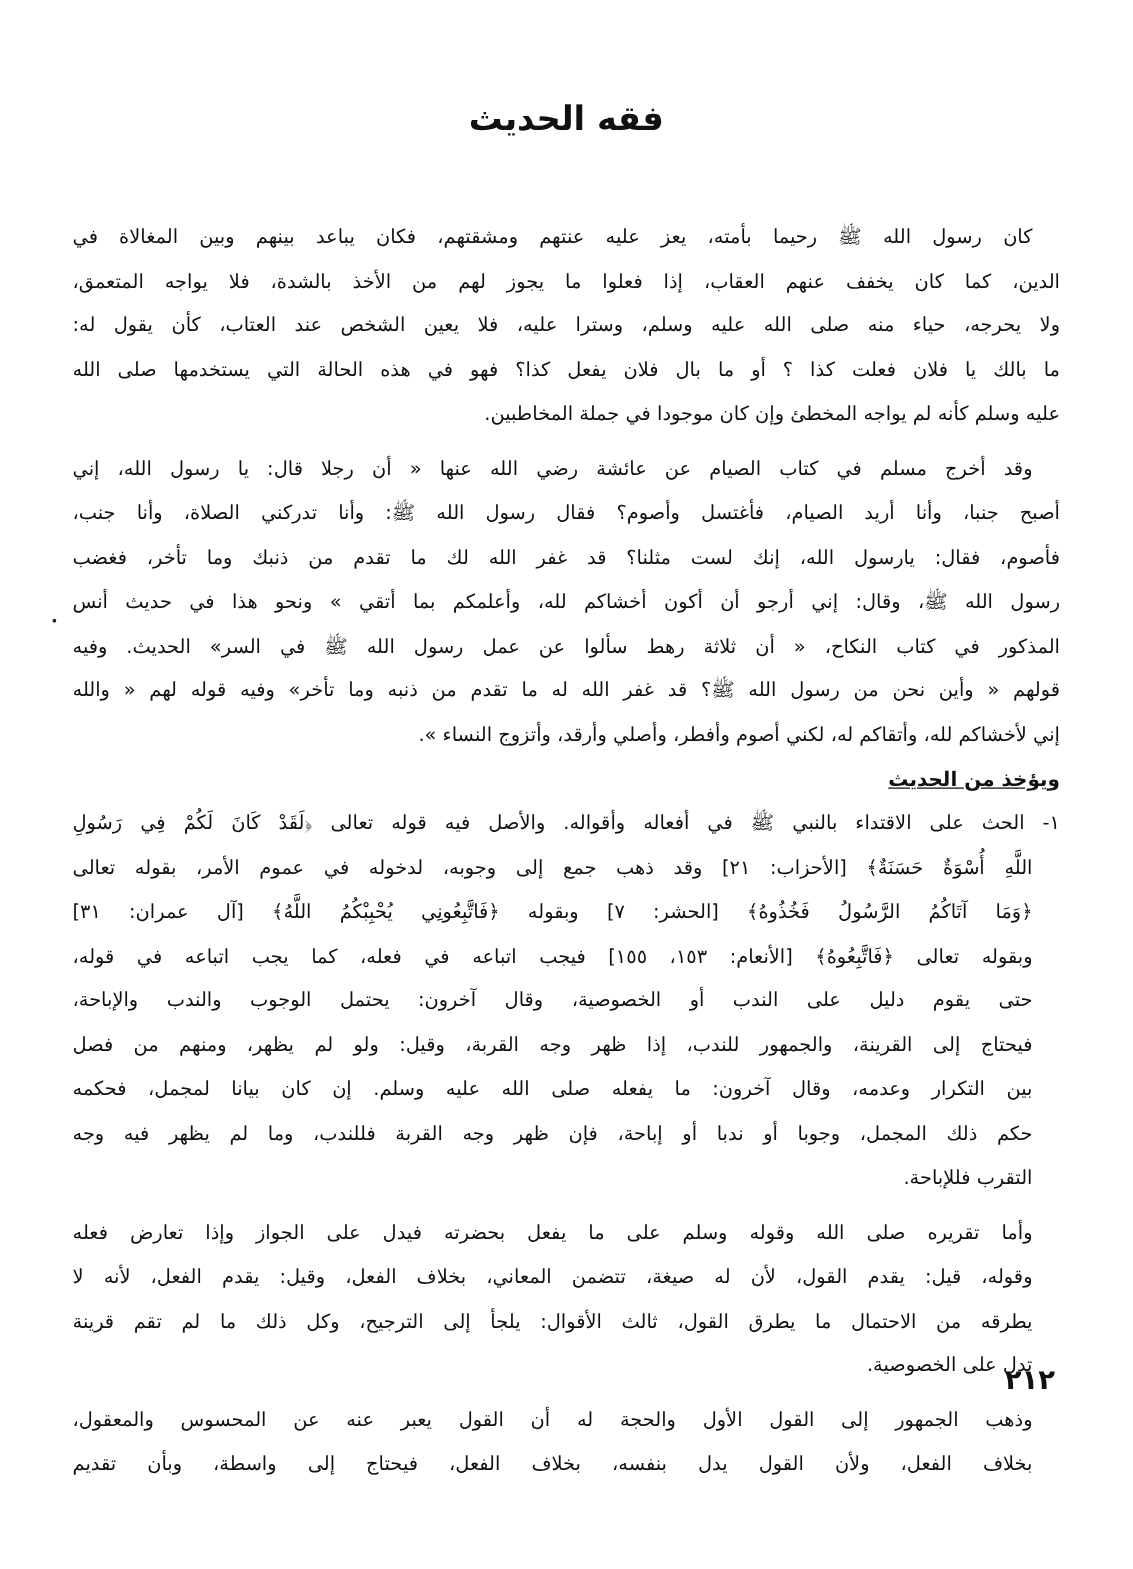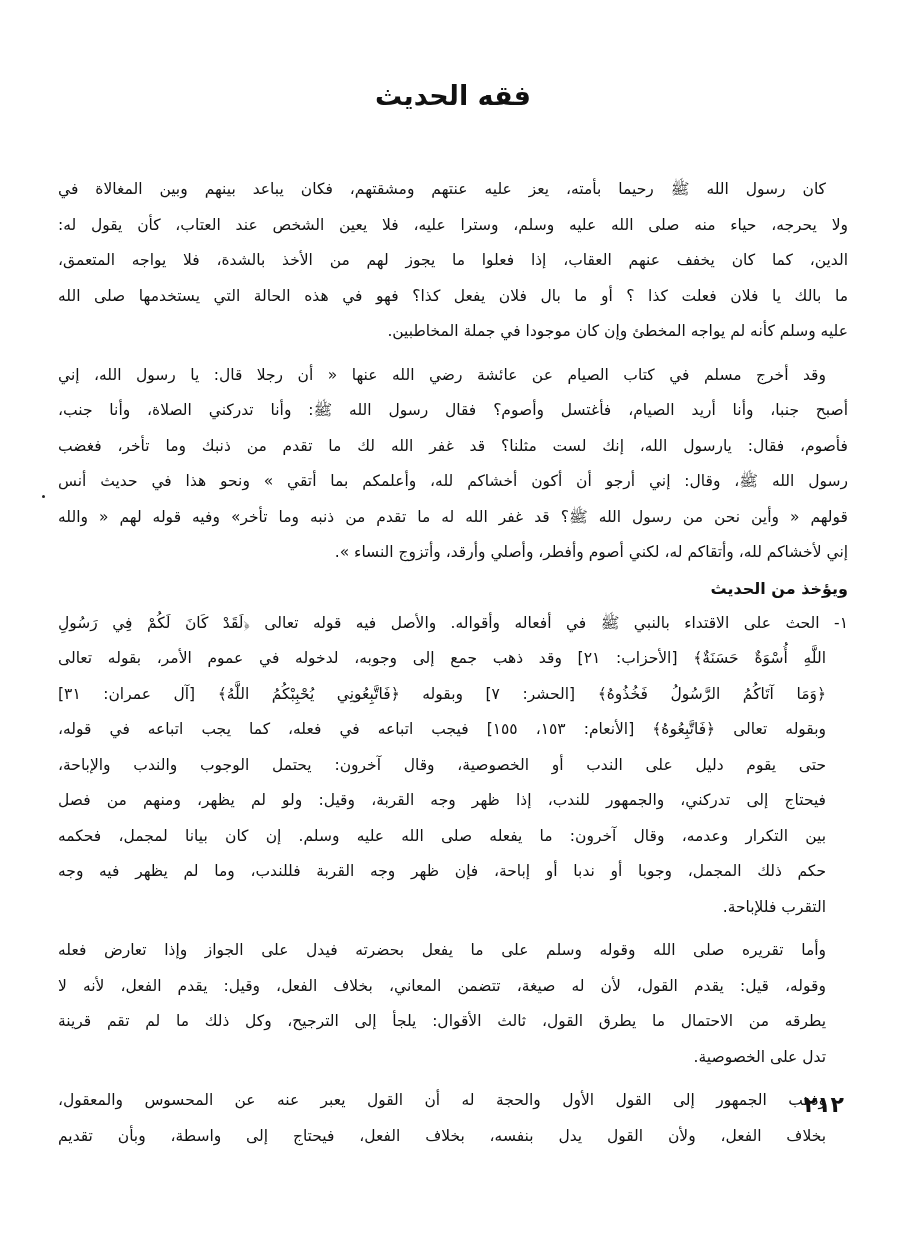--- a/index.html
+++ b/index.html
@@ -7,57 +7,58 @@
          font-family: "DejaVu Sans", sans-serif; color: #111; }
   .page { position: absolute; left: 0; top: 0; width: 906px; height: 969px; direction: rtl; }
   .title { position: absolute; top: 80px; left: 0; width: 906px; text-align: center;
            font-size: 27px; font-weight: bold; }
   .body { position: absolute; top: 140px; right: 58px; width: 790px; margin-top: 32px; }
   .line { height: 35.5px; line-height: 35.5px; font-size: 15.5px; white-space: nowrap;
           text-align: justify; text-align-last: justify; overflow: hidden; }
   .line.last { text-align-last: right; }
   .indent { padding-right: 22px; }
   .gap { height: 8px; }
-  .heading { height: 35px; line-height: 35px; font-size: 16px; font-weight: bold; text-align: right; }
+  .heading { height: 35px; line-height: 35px; font-size: 16px; font-weight: bold; text-align: right; text-decoration: underline; }
   .numbered { padding-right: 0; }
   .sub { padding-right: 22px; }
   .pagenum { position: absolute; top: 1092px; right: 62px; font-size: 22px; font-weight: bold; direction: rtl; }
   .stray { position: absolute; left: 42px; top: 495px; width: 3px; height: 3px; background: #222; border-radius: 50%; }
 </style>
 </head>
 <body>
 
 <div class="page">
   <div class="title">فقه الحديث</div>
 
   <div class="body">
     <div>
       <div class="line indent">كان رسول الله ﷺ رحيما بأمته، يعز عليه عنتهم ومشقتهم، فكان يباعد بينهم وبين المغالاة في</div>
+      <div class="line">الدين، كما كان يخفف عنهم العقاب، إذا فعلوا ما يجوز لهم من الأخذ بالشدة، فلا يواجه المتعمق،</div>
       <div class="line">ولا يحرجه، حياء منه صلى الله عليه وسلم، وسترا عليه، فلا يعين الشخص عند العتاب، كأن يقول له:</div>
-      <div class="line">الدين، كما كان يخفف عنهم العقاب، إذا فعلوا ما يجوز لهم من الأخذ بالشدة، فلا يواجه المتعمق،</div>
       <div class="line">ما بالك يا فلان فعلت كذا ؟ أو ما بال فلان يفعل كذا؟ فهو في هذه الحالة التي يستخدمها صلى الله</div>
       <div class="line last">عليه وسلم كأنه لم يواجه المخطئ وإن كان موجودا في جملة المخاطبين.</div>
     </div>
     <div class="gap"></div>
     <div>
       <div class="line indent">وقد أخرج مسلم في كتاب الصيام عن عائشة رضي الله عنها « أن رجلا قال: يا رسول الله، إني</div>
       <div class="line">أصبح جنبا، وأنا أريد الصيام، فأغتسل وأصوم؟ فقال رسول الله ﷺ: وأنا تدركني الصلاة، وأنا جنب،</div>
       <div class="line">فأصوم، فقال: يارسول الله، إنك لست مثلنا؟ قد غفر الله لك ما تقدم من ذنبك وما تأخر، فغضب</div>
       <div class="line">رسول الله ﷺ، وقال: إني أرجو أن أكون أخشاكم لله، وأعلمكم بما أتقي » ونحو هذا في حديث أنس</div>
+      <div class="line">المذكور في كتاب النكاح، « أن ثلاثة رهط سألوا عن عمل رسول الله ﷺ في السر» الحديث. وفيه</div>
       <div class="line">قولهم « وأين نحن من رسول الله ﷺ؟ قد غفر الله له ما تقدم من ذنبه وما تأخر» وفيه قوله لهم « والله</div>
       <div class="line last">إني لأخشاكم لله، وأتقاكم له، لكني أصوم وأفطر، وأصلي وأرقد، وأتزوج النساء ».</div>
     </div>
     <div class="heading">ويؤخذ من الحديث</div>
     <div>
       <div class="line numbered">١- الحث على الاقتداء بالنبي ﷺ في أفعاله وأقواله. والأصل فيه قوله تعالى ﴿لَقَدْ كَانَ لَكُمْ فِي رَسُولِ</div>
       <div class="line sub">اللَّهِ أُسْوَةٌ حَسَنَةٌ﴾ [الأحزاب: ٢١] وقد ذهب جمع إلى وجوبه، لدخوله في عموم الأمر، بقوله تعالى</div>
       <div class="line sub">﴿وَمَا آتَاكُمُ الرَّسُولُ فَخُذُوهُ﴾ [الحشر: ٧] وبقوله ﴿فَاتَّبِعُونِي يُحْبِبْكُمُ اللَّهُ﴾ [آل عمران: ٣١]</div>
       <div class="line sub">وبقوله تعالى ﴿فَاتَّبِعُوهُ﴾ [الأنعام: ١٥٣، ١٥٥] فيجب اتباعه في فعله، كما يجب اتباعه في قوله،</div>
       <div class="line sub">حتى يقوم دليل على الندب أو الخصوصية، وقال آخرون: يحتمل الوجوب والندب والإباحة،</div>
-      <div class="line sub">فيحتاج إلى تدركني، والجمهور للندب، إذا ظهر وجه القربة، وقيل: ولو لم يظهر، ومنهم من فصل</div>
+      <div class="line sub">فيحتاج إلى القرينة، والجمهور للندب، إذا ظهر وجه القربة، وقيل: ولو لم يظهر، ومنهم من فصل</div>
       <div class="line sub">بين التكرار وعدمه، وقال آخرون: ما يفعله صلى الله عليه وسلم. إن كان بيانا لمجمل، فحكمه</div>
       <div class="line sub">حكم ذلك المجمل، وجوبا أو ندبا أو إباحة، فإن ظهر وجه القربة فللندب، وما لم يظهر فيه وجه</div>
       <div class="line sub last">التقرب فللإباحة.</div>
     </div>
     <div class="gap"></div>
     <div>
       <div class="line sub">وأما تقريره صلى الله وقوله وسلم على ما يفعل بحضرته فيدل على الجواز وإذا تعارض فعله</div>
       <div class="line sub">وقوله، قيل: يقدم القول، لأن له صيغة، تتضمن المعاني، بخلاف الفعل، وقيل: يقدم الفعل، لأنه لا</div>
       <div class="line sub">يطرقه من الاحتمال ما يطرق القول، ثالث الأقوال: يلجأ إلى الترجيح، وكل ذلك ما لم تقم قرينة</div>
       <div class="line sub last">تدل على الخصوصية.</div>

